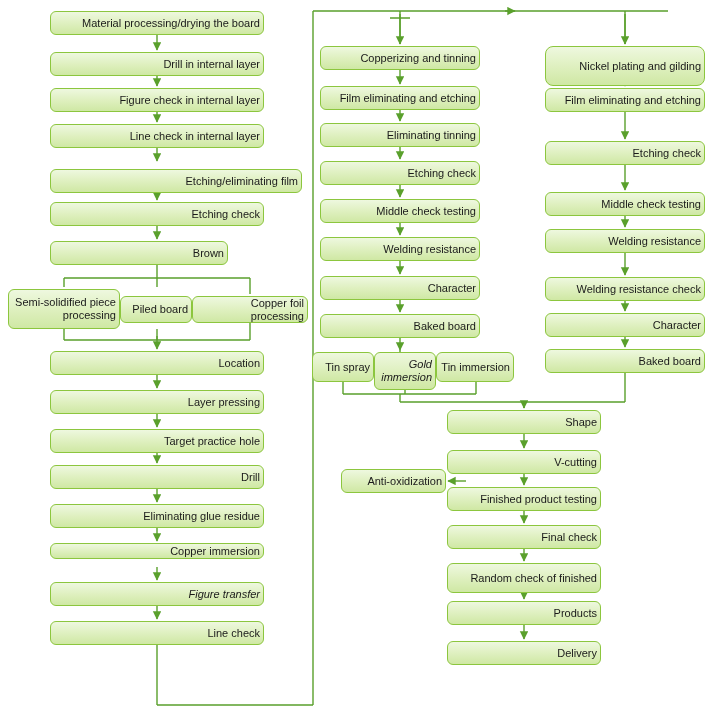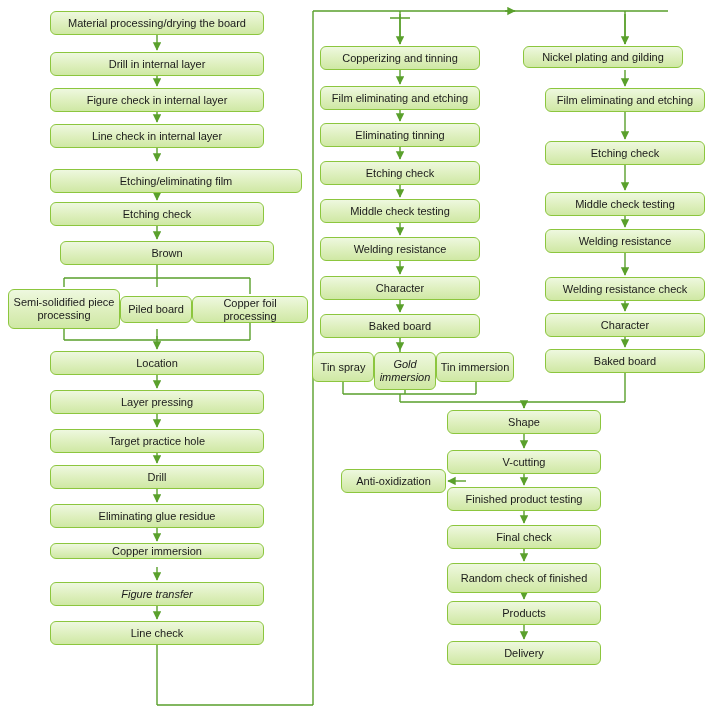--- a/index.html
+++ b/index.html
@@ -31,20 +31,21 @@
     line-height: 1.15;
     display: flex;
     align-items: center;
     justify-content: center;
     text-align: center;
     padding: 2px 3px;
   }
   .node span {
     display: block;
     width: 100%;
+    text-align: right;
   }
   svg.edges {
     position: absolute;
     left: 0; top: 0;
     width: 710px;
     height: 723px;
     pointer-events: none;
   }
 </style>
 </head>
@@ -142,21 +143,21 @@
       </div>
       <div class="node" style="left: 50px; top: 124px; width: 214px; height: 24px;">
         <span>Line check in internal layer</span>
       </div>
       <div class="node" style="left: 50px; top: 169px; width: 252px; height: 24px;">
         <span>Etching/eliminating film</span>
       </div>
       <div class="node" style="left: 50px; top: 202px; width: 214px; height: 24px;">
         <span>Etching check</span>
       </div>
-      <div class="node" style="left: 50px; top: 241px; width: 214px; height: 24px; margin-left: 10px;">
+      <div class="node" style="left: 50px; top: 241px; width: 178px; height: 24px;">
         <span>Brown</span>
       </div>
       <div class="node" style="left: 8px; top: 289px; width: 112px; height: 40px;">
         <span>Semi-solidified piece processing</span>
       </div>
       <div class="node" style="left: 120px; top: 296px; width: 72px; height: 27px;">
         <span>Piled board</span>
       </div>
       <div class="node" style="left: 192px; top: 296px; width: 116px; height: 27px;">
         <span>Copper foil processing</span>
@@ -211,21 +212,21 @@
       </div>
       <div class="node" style="left: 312px; top: 352px; width: 62px; height: 30px;">
         <span>Tin spray</span>
       </div>
       <div class="node" style="left: 374px; top: 352px; width: 62px; height: 38px; font-style: italic;">
         <span>Gold immersion</span>
       </div>
       <div class="node" style="left: 436px; top: 352px; width: 78px; height: 30px;">
         <span>Tin immersion</span>
       </div>
-      <div class="node" style="left: 523px; top: 46px; width: 160px; height: 22px;">
+      <div class="node" style="left: 545px; top: 46px; width: 160px; height: 40px; border-radius: 8px;">
         <span>Nickel plating and gilding</span>
       </div>
       <div class="node" style="left: 545px; top: 88px; width: 160px; height: 24px;">
         <span>Film eliminating and etching</span>
       </div>
       <div class="node" style="left: 545px; top: 141px; width: 160px; height: 24px;">
         <span>Etching check</span>
       </div>
       <div class="node" style="left: 545px; top: 192px; width: 160px; height: 24px;">
         <span>Middle check testing</span>

